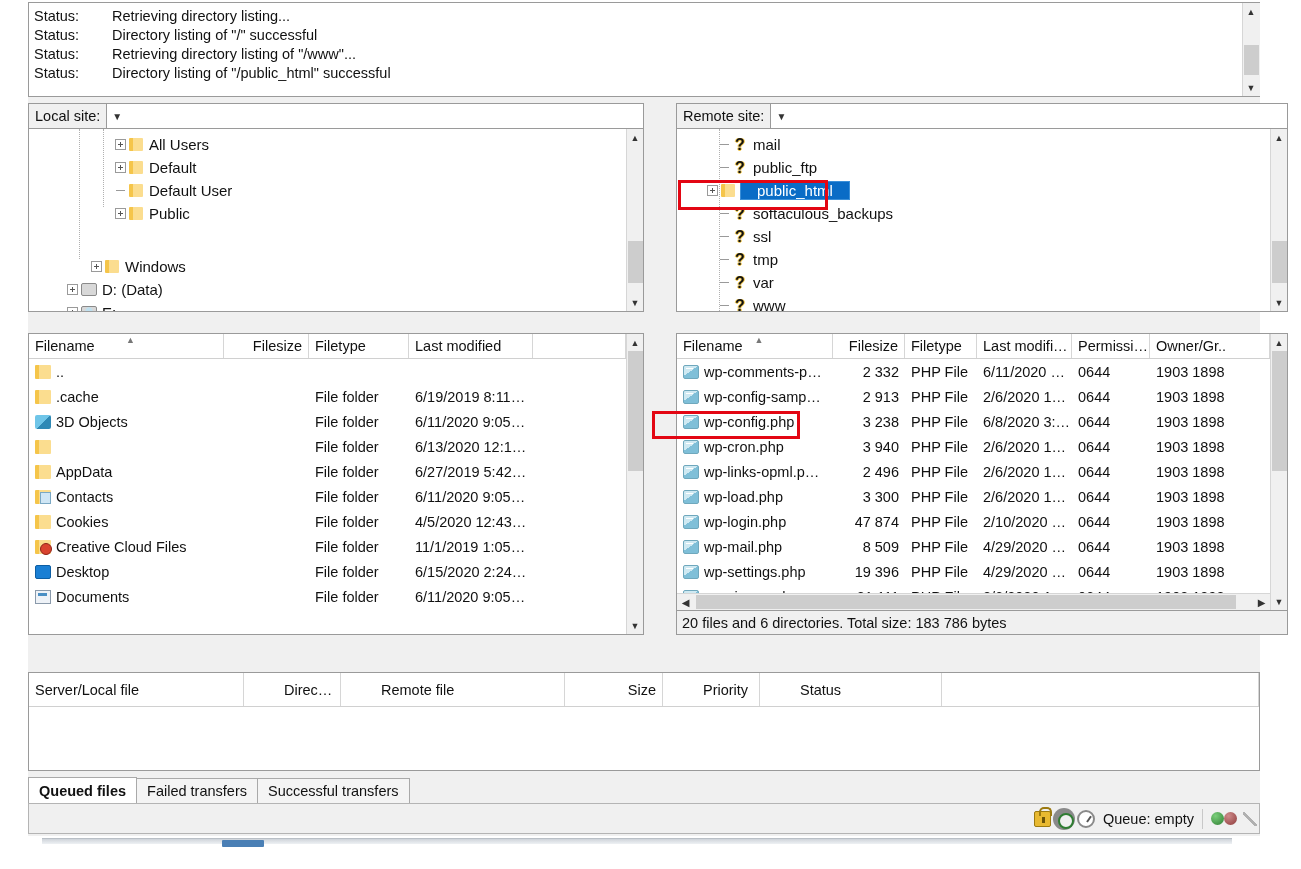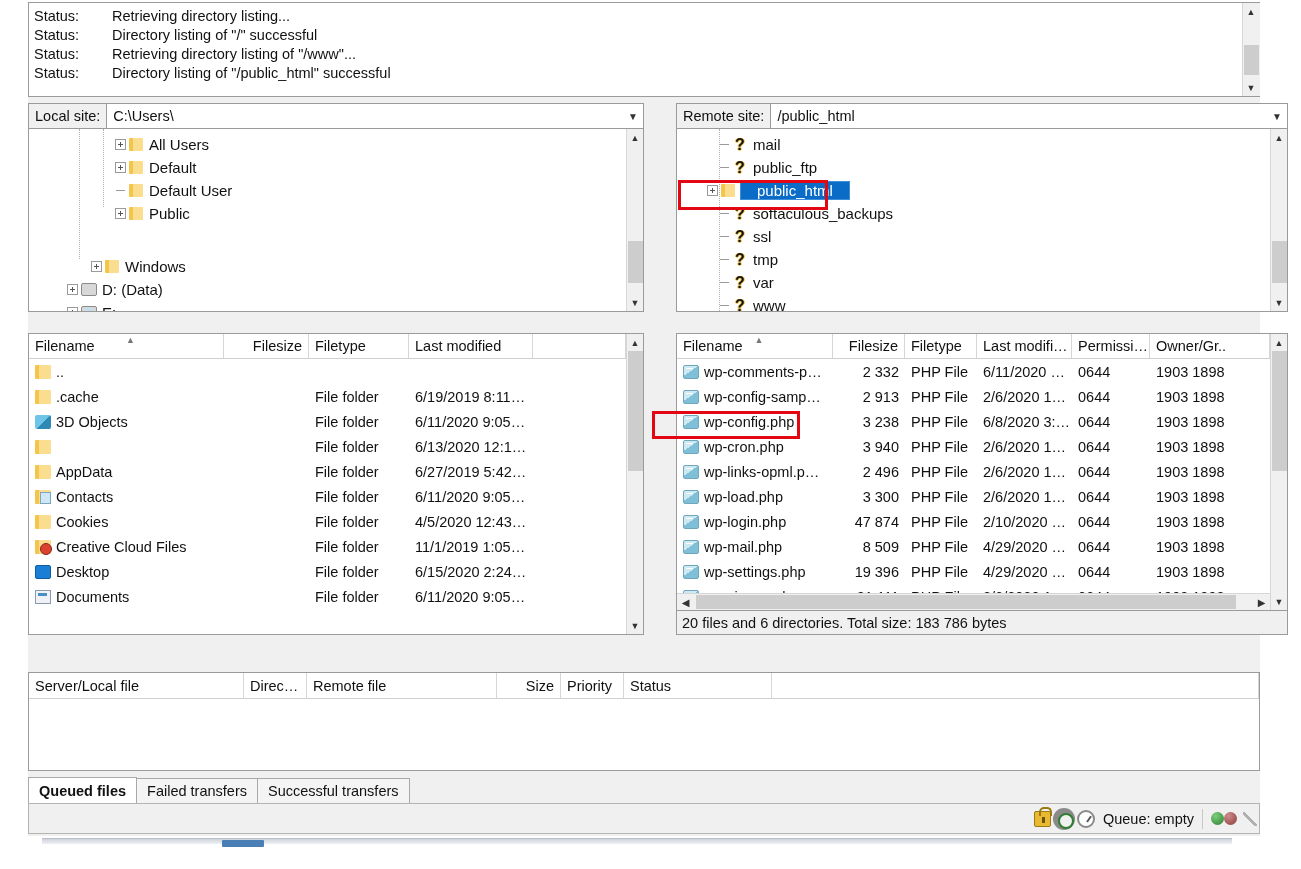--- a/index.html
+++ b/index.html
@@ -200,21 +200,21 @@
   .hscroll .track { flex: 1; position: relative; }
   .hscroll .thumb { position: absolute; top: 1px; height: 14px; background: #cdcdcd; }
 
   
   .queuebox {
     position: absolute; left: 0; top: 670px;
     width: 1232px; height: 99px;
     background: #ffffff; border: 1px solid #9a9a9a;
     overflow: hidden;
   }
-  .qhdr { display: flex; height: 26px; border-bottom: 1px solid #d0d0d0; }
+  .qhdr { display: flex; height: 34px; border-bottom: 1px solid #d0d0d0; gap: 34px; }
   .qhdr .hc {
     font-size: 14.5px; color: #111; display: flex; align-items: center;
     padding: 0 6px; border-right: 1px solid #d6d6d6; white-space: nowrap; overflow: hidden;
   }
   .qhdr .hc.r { justify-content: flex-end; }
 
   .tabs {
     position: absolute; left: 0; top: 775px; width: 1232px; height: 26px;
     display: flex; align-items: flex-end;
   }
@@ -315,21 +315,20 @@
         <div class="thumb" style="top:25px;height:30px;"></div>
       </div>
       <div class="arrow">▼</div>
     </div>
   </div>
 
   <div class="pane-left">
 
     <div class="sitebar">
       <div class="lbl">Local site:</div>
-      <div class="val">C:\Users\</div>
       <div class="caret">▼</div>
     </div>
 
     <div class="treebox">
       <div class="tree">
         <div class="vline" style="left:50px;top:0;height:130px;"></div>
         <div class="vline" style="left:74px;top:0;height:78px;"></div>
 
         <div class="tnode" style="left:86px;top:4px;">
           <span class="tplus"></span>
@@ -566,21 +565,20 @@
           <div class="arrow">▼</div>
         </div>
       </div>
     </div>
   </div>
 
   <div class="pane-right">
 
     <div class="sitebar">
       <div class="lbl">Remote site:</div>
-      <div class="val">/public_html</div>
       <div class="caret">▼</div>
     </div>
 
     <div class="treebox">
       <div class="tree">
         <div class="vline" style="left:42px;top:0;height:186px;"></div>
 
         <div class="tnode" style="left:42px;top:4px;">
           <span class="tdash"></span>
           <span class="qmark">?</span>

